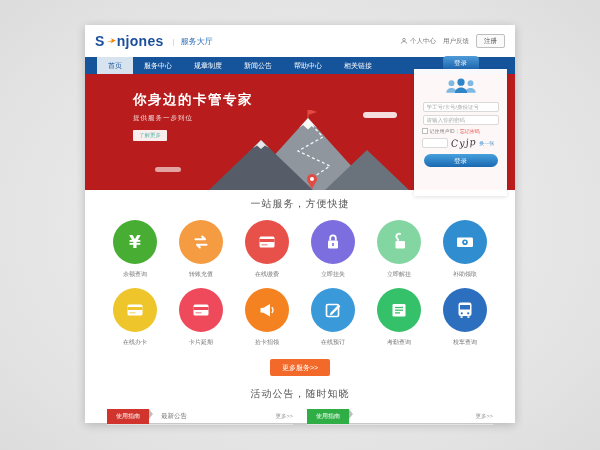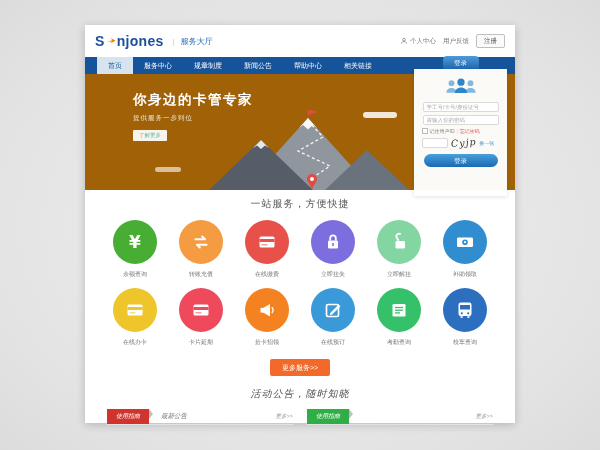--- a/index.html
+++ b/index.html
@@ -21,21 +21,21 @@
   .portal{font-size:8px;color:#2a6db5;margin-left:9px;}
   .portal .pipe{color:#b9cde2;margin-right:6px;}
   .hdr-right{margin-left:auto;display:flex;align-items:center;gap:7px;font-size:6.5px;color:#777;}
   .hdr-right .lnk{cursor:pointer;display:flex;align-items:center;gap:2px;}
   .reg-btn{border:1px solid #bfbfbf;border-radius:2px;padding:1.5px 7px;color:#555;cursor:pointer;background:#fafafa;}
   
   .nav{height:17px;background:#15549b;display:flex;padding-left:12px;}
   .nav .item{color:#fff;font-size:7px;line-height:17px;padding:0 11px;cursor:pointer;}
   .nav .item.active{background:#d7e3ee;color:#15549b;}
   
-  .banner{height:116px;background:#a16207;position:relative;}
+  .banner{height:116px;background:#b91c1c;position:relative;}
   .hero{position:absolute;left:48px;top:17px;z-index:2;}
   .hero .t{font-size:13.5px;font-weight:bold;color:#fff;letter-spacing:1.5px;}
   .hero .s{font-size:6.5px;color:rgba(255,255,255,.88);margin-top:5px;letter-spacing:1px;}
   .hero .cta{display:inline-block;margin-top:7px;background:rgba(255,255,255,.92);color:#63bfb2;
     font-size:5.5px;padding:2px 6px;border-radius:1px;cursor:pointer;}
   .mtn{position:absolute;left:118px;bottom:0;z-index:1;}
   .cloud{position:absolute;background:rgba(255,255,255,.85);border-radius:8px;z-index:0;}
   .cloud.c1{width:34px;height:6px;right:118px;top:38px;}
   .cloud.c2{width:26px;height:5px;left:70px;bottom:18px;opacity:.7;}
   
@@ -68,21 +68,21 @@
   .svc{padding-top:7px;}
   .sec-title{text-align:center;font-size:10px;color:#555;letter-spacing:1px;}
   .grid-row{display:flex;justify-content:space-between;padding:0 20px;margin-top:9px;}
   .cell{width:60px;text-align:center;cursor:pointer;}
   .circ{width:44px;height:44px;border-radius:50%;margin:0 auto;display:flex;align-items:center;justify-content:center;}
   .circ .glyph{color:#fff;font-size:17px;font-weight:bold;font-family:"DejaVu Sans",sans-serif;}
   .cell .lbl{font-size:6px;color:#777;margin-top:6px;}
   .more-btn{display:block;width:fit-content;margin:12px auto 0;background:#f2692a;color:#fff;
     font-size:7px;padding:3.5px 12px;border-radius:2px;cursor:pointer;}
   
-  .ann{padding-top:11px;font-style:italic;}
+  .ann{padding-top:11px;}
   .cols{display:flex;gap:14px;padding:0 22px;margin-top:8px;}
   .col{flex:1;}
   .bar{display:flex;align-items:center;border-bottom:1px solid #e3e3e3;height:15px;position:relative;}
   .ribbon{position:relative;color:#fff;font-size:6px;padding:3px 9px 3px 9px;cursor:pointer;}
   .ribbon:after{content:"";position:absolute;right:-4px;top:0;border-top:5.5px solid transparent;
     border-bottom:5.5px solid transparent;border-left:4px solid rgba(0,0,0,.25);}
   .bar .t2{font-size:6.5px;color:#777;margin-left:12px;cursor:pointer;}
   .bar .more{margin-left:auto;font-size:5.5px;color:#999;cursor:pointer;}
 </style>
 </head>

